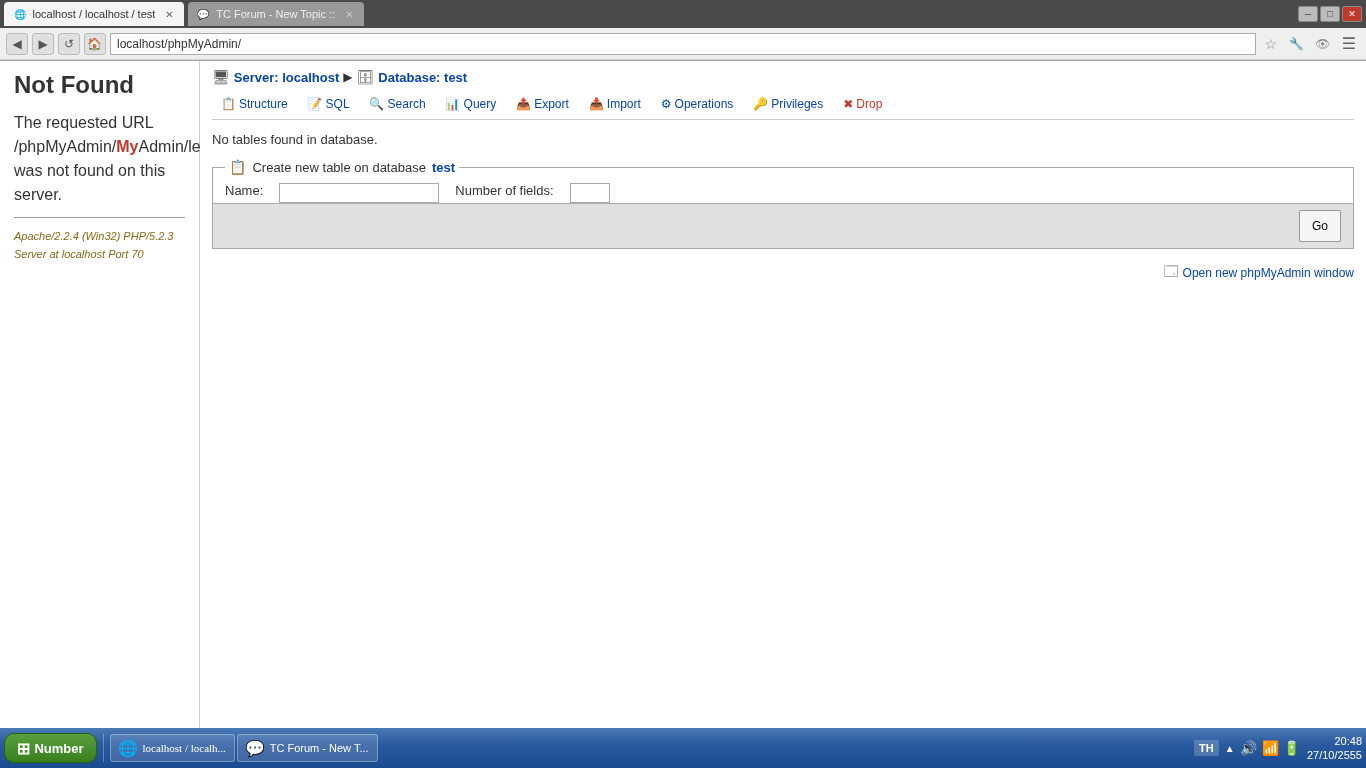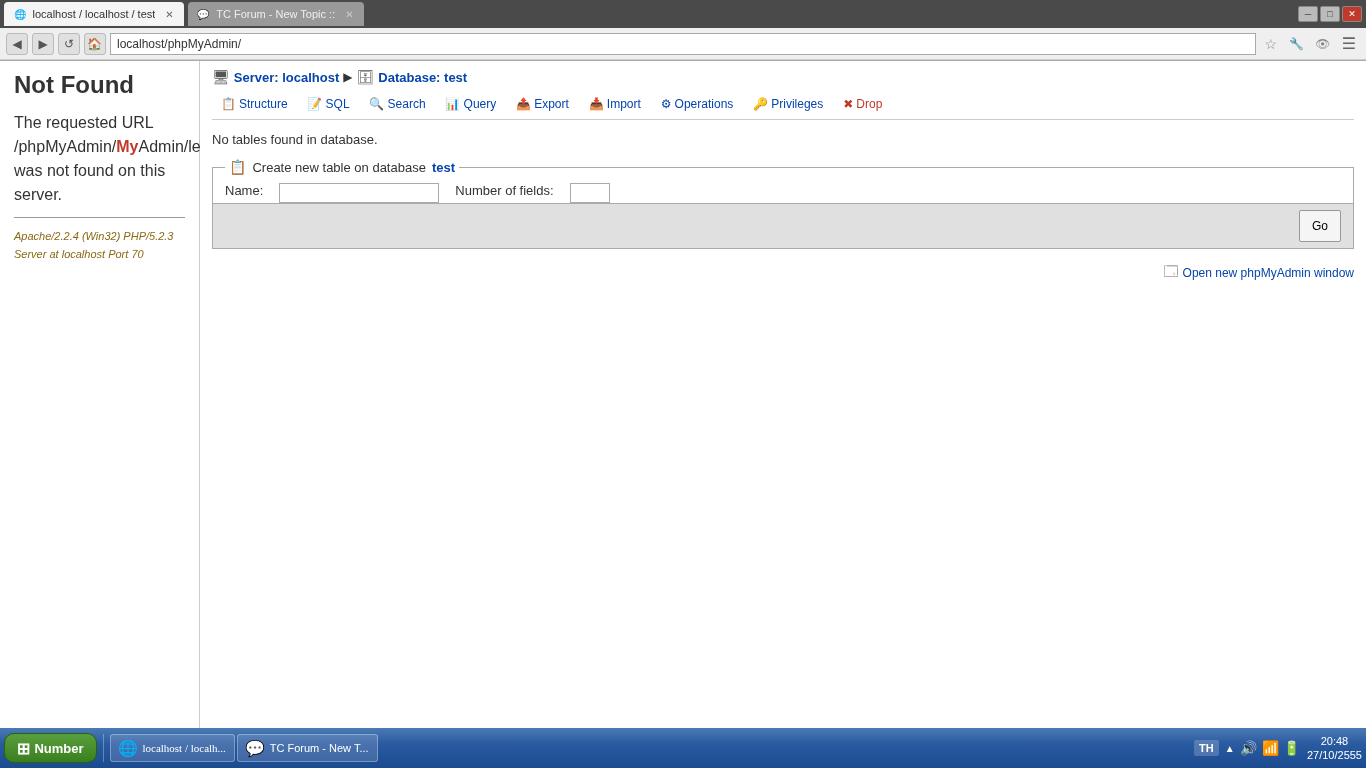--- a/index.html
+++ b/index.html
@@ -301,21 +301,21 @@
     .taskbar-right {
       margin-left: auto;
       display: flex;
       align-items: center;
       gap: 6px;
       color: white;
       font-size: 11px;
     }
     .sys-icons { display: flex; align-items: center; gap: 4px; }
     .sys-icon { font-size: 14px; }
-    .clock { text-align: center; font-size: 11px; line-height: 1.3; }
+    .clock { text-align: right; font-size: 11px; line-height: 1.3; }
     .lang-indicator {
       background: rgba(255,255,255,0.2);
       padding: 2px 5px;
       border-radius: 2px;
       font-size: 11px;
       font-weight: bold;
     }
     .tray-arrow { font-size: 10px; }
   </style>
 </head>

